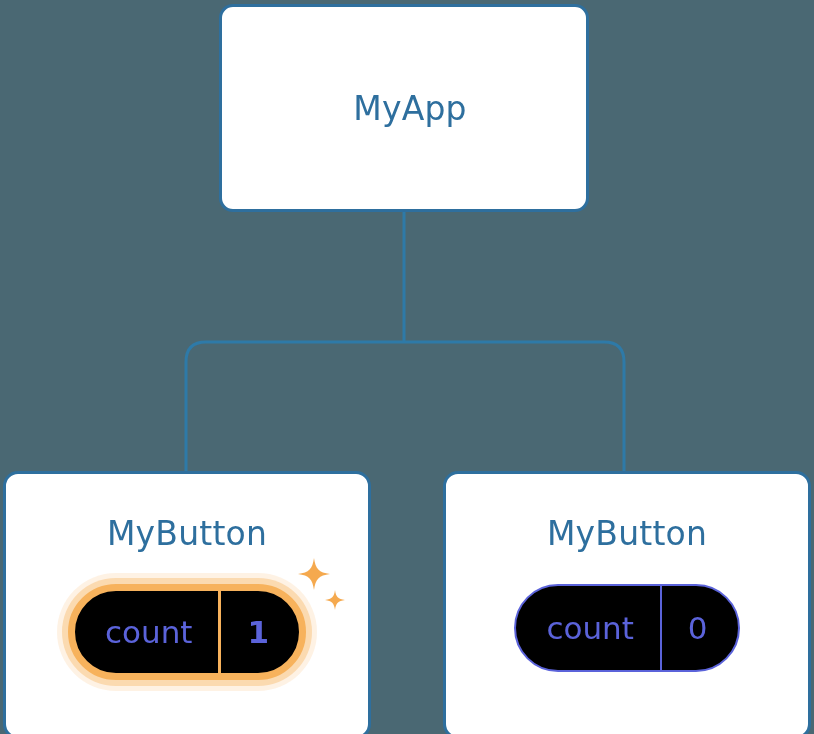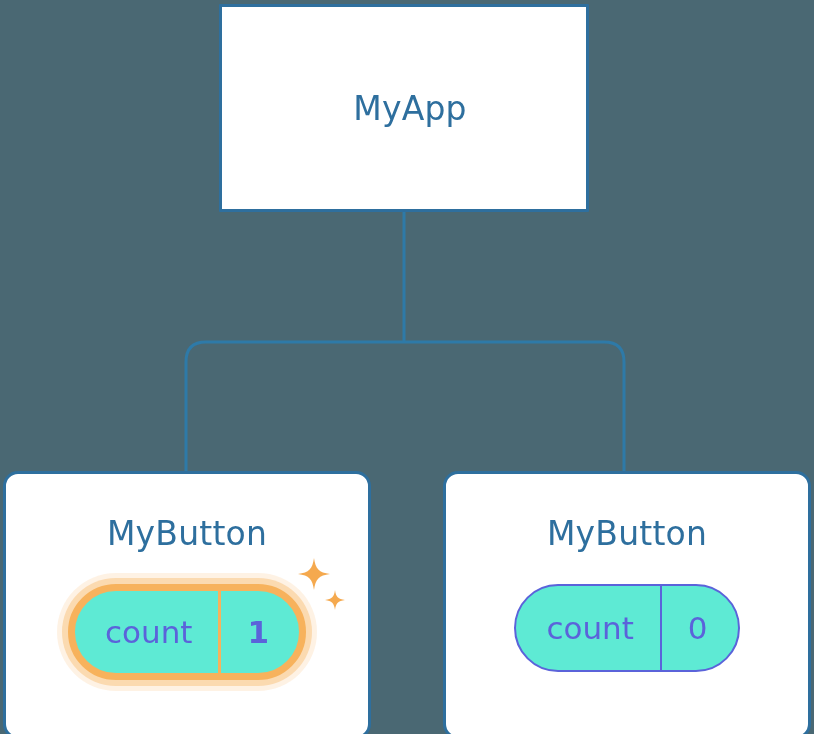--- a/index.html
+++ b/index.html
@@ -41,21 +41,21 @@
     display: flex;
     flex-direction: column;
     align-items: center;
   }
 
   .node-root {
     left: 219px;
     top: 4px;
     width: 370px;
     height: 208px;
-    border-radius: 1px;
+    border-radius: 14px;
     justify-content: center;
     padding-left: 12px;
   }
 
   .node-title {
     color: #2e6f9e;
     font-size: 33px;
     line-height: 1;
     letter-spacing: 0.2px;
     white-space: nowrap;
@@ -83,21 +83,21 @@
     align-items: center;
     justify-content: center;
   }
 
   .chip {
     position: relative;
     display: flex;
     align-items: stretch;
     height: 88px;
     border-radius: 999px;
-    background: #5eead4;
+    background: #000000;
     box-sizing: border-box;
     z-index: 2;
   }
 
   
   .chip.idle {
     border: 2px solid #5b63da;
   }
 
   

